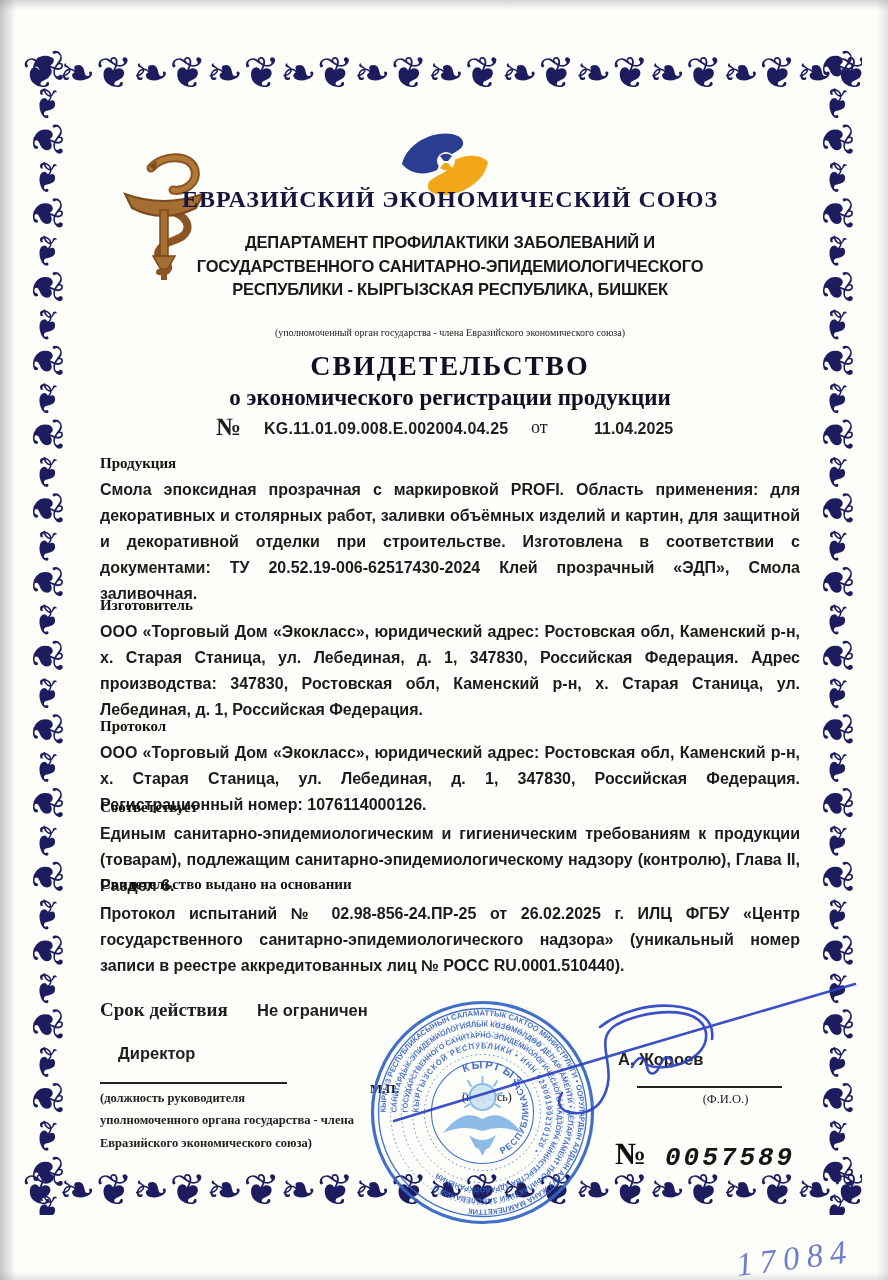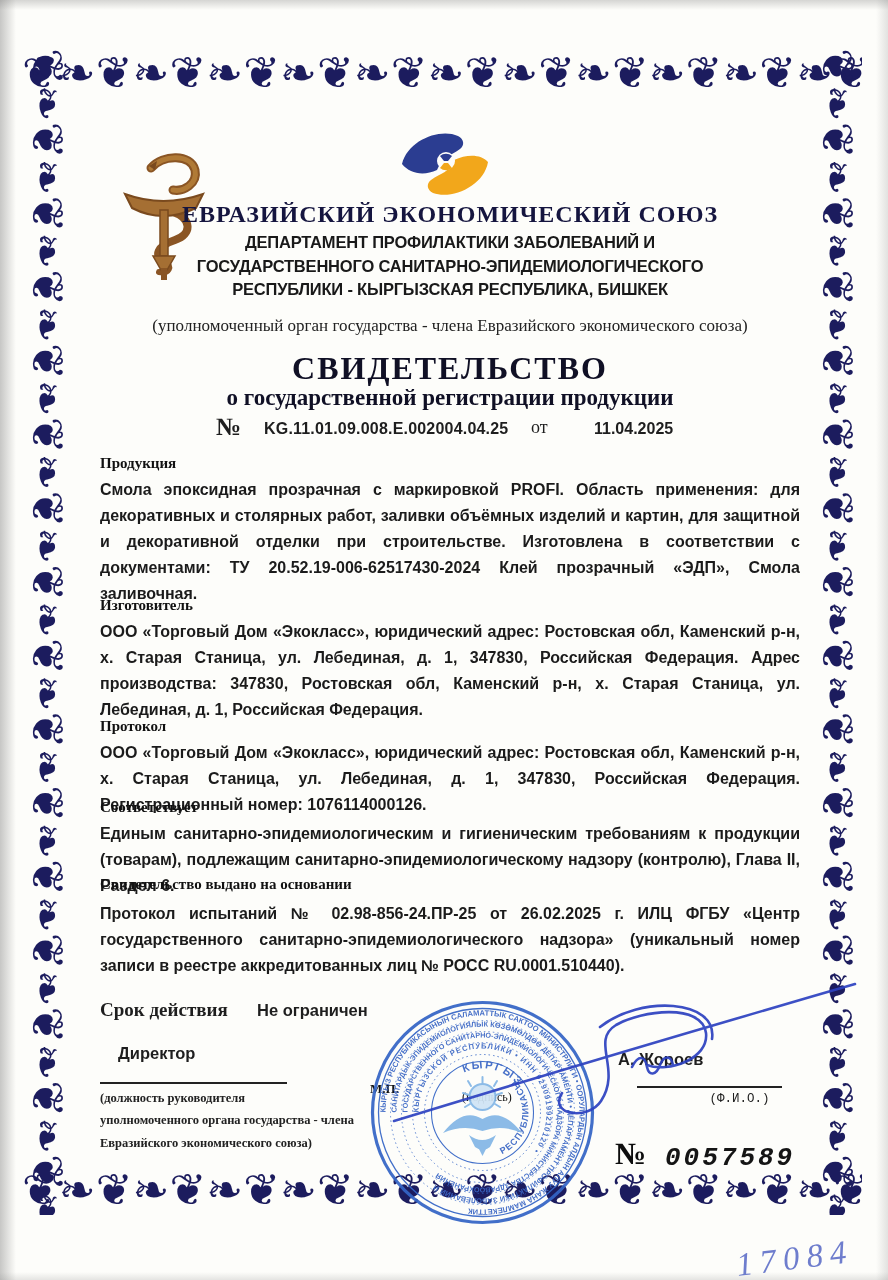--- a/index.html
+++ b/index.html
@@ -16,26 +16,26 @@
         color:#1c1c5e;font-family:"DejaVu Sans",sans-serif;font-size:44px;line-height:50px;letter-spacing:0px;}
   .band-top{left:22px;top:48px;width:840px;height:50px;}
   .band-bottom{left:22px;top:1165px;width:840px;height:50px;}
   .band-left,.band-right{width:1167px;height:50px;transform-origin:0 0;transform:rotate(90deg) translateY(-50px);}
   .band-left{left:22px;top:48px;}
   .band-right{left:812px;top:48px;}
   
   .content{position:absolute;left:100px;top:0;width:700px;height:1280px;}
   .abs{position:absolute;}
   .center{width:700px;text-align:center;}
-  .org-title{top:201px;font-family:"Liberation Serif",serif;font-weight:bold;font-size:24px;
+  .org-title{top:186px;font-family:"Liberation Serif",serif;font-weight:bold;font-size:24px;
              letter-spacing:1px;color:#15153f;text-align:center;}
   .dept{font-weight:bold;font-size:16.5px;letter-spacing:-0.2px;color:#191919;line-height:23.5px;}
   .dept-block{top:231px;}
-  .auth-note{top:316px;font-family:"Liberation Serif",serif;font-size:17px;color:#222;}
-  .doc-title{top:350px;font-family:"Liberation Serif",serif;font-weight:bold;font-size:32px;letter-spacing:2px;color:#101025;}
+  .auth-note{top:327px;font-family:"Liberation Serif",serif;font-size:10px;color:#222;}
+  .doc-title{top:350px;font-family:"Liberation Serif",serif;font-weight:bold;font-size:28px;letter-spacing:2px;color:#101025;}
   .doc-subtitle{top:385px;font-family:"Liberation Serif",serif;font-weight:bold;font-size:23px;color:#101025;}
   .numrow-sign{left:116px;top:413px;font-family:"Liberation Serif",serif;font-weight:bold;font-size:25px;}
   .numrow-number{left:164px;top:420px;font-weight:bold;font-size:16px;letter-spacing:.2px;}
   .numrow-ot{left:431px;top:417px;font-family:"Liberation Serif",serif;font-weight:normal;font-size:18px;}
   .numrow-date{left:494px;top:420px;font-weight:bold;font-size:16px;}
   .sec-h{font-family:"Liberation Serif",serif;font-weight:bold;font-size:15px;color:#111;}
   .sec-b{width:700px;font-size:16px;line-height:26px;text-align:justify;color:#1b1b1b;font-weight:bold;}
   .s1h{top:455px;} .s1b{top:477px;}
   .s2h{top:597px;} .s2b{top:619px;}
   .s3h{top:718px;} .s3b{top:740px;}
@@ -44,21 +44,21 @@
   .validity-label{left:0;top:999px;font-family:"Liberation Serif",serif;font-weight:bold;font-size:19px;}
   .validity-value{left:157px;top:1001px;font-weight:bold;font-size:16.5px;}
   .director{left:18px;top:1044px;font-weight:bold;font-size:16.5px;}
   .sig-line-left{left:0;top:1068px;width:187px;height:14px;border-bottom:2px solid #222;}
   .caption{font-family:"Liberation Serif",serif;font-weight:bold;font-size:12.5px;color:#222;}
   .cap1{left:0;top:1091px;} .cap2{left:0;top:1113px;} .cap3{left:0;top:1136px;}
   .mp{left:270px;top:1081px;font-family:"Liberation Serif",serif;font-weight:bold;font-size:13px;color:#111;}
   .podpis{left:362px;top:1090px;font-family:"Liberation Serif",serif;font-size:12px;color:#111;}
   .name{left:518px;top:1050px;font-weight:bold;font-size:16.5px;}
   .sig-line-right{left:537px;top:1072px;width:145px;height:14px;border-bottom:2px solid #222;}
-  .fio{left:567px;top:1092px;width:145px;text-align:center;font-family:Liberation Mono, monospace;font-size:12.5px;}
+  .fio{left:553px;top:1092px;width:145px;text-align:center;font-family:Liberation Serif, serif;font-size:12.5px;}
   .serial-sign{left:515px;top:1136px;font-family:"Liberation Serif",serif;font-weight:bold;font-size:31px;color:#0d0d0d;}
   .serial-digits{left:565px;top:1143px;font-family:"Liberation Mono","DejaVu Sans Mono",monospace;
                  font-weight:bold;font-size:26px;letter-spacing:3px;color:#151515;font-style:italic;}
   .stamp-svg{position:absolute;left:365px;top:995px;opacity:.93;}
   .signature-svg{position:absolute;left:350px;top:955px;}
   .emblem-svg{position:absolute;left:113px;top:152px;}
   .logo-svg{position:absolute;left:388px;top:128px;}
   .handwritten{position:absolute;left:736px;top:1240px;font-family:"Liberation Serif",serif;
                font-style:italic;font-size:33px;letter-spacing:7px;color:#5b6cc7;
                transform:rotate(-7deg);opacity:.88;}
@@ -103,21 +103,21 @@
   <div class="content">
 
     <div class="abs center org-title">ЕВРАЗИЙСКИЙ ЭКОНОМИЧЕСКИЙ СОЮЗ</div>
     <div class="abs center dept-block">
       <div class="dept">ДЕПАРТАМЕНТ ПРОФИЛАКТИКИ ЗАБОЛЕВАНИЙ И</div>
       <div class="dept">ГОСУДАРСТВЕННОГО САНИТАРНО-ЭПИДЕМИОЛОГИЧЕСКОГО</div>
       <div class="dept">РЕСПУБЛИКИ - КЫРГЫЗСКАЯ РЕСПУБЛИКА, БИШКЕК</div>
     </div>
     <div class="abs center auth-note">(уполномоченный орган государства - члена Евразийского экономического союза)</div>
     <div class="abs center doc-title">СВИДЕТЕЛЬСТВО</div>
-    <div class="abs center doc-subtitle">о государственной регистрации продукции</div>
+    <div class="abs center doc-subtitle">о экономического регистрации продукции</div>
 
     <span class="abs numrow-sign">№</span>
     <span class="abs numrow-number">KG.11.01.09.008.E.002004.04.25</span>
     <span class="abs numrow-ot">от</span>
     <span class="abs numrow-date">11.04.2025</span>
 
     <div class="abs sec-h s1h">Продукция</div>
     <div class="abs sec-b s1b">Смола эпоксидная прозрачная с маркировкой PROFI. Область применения: для декоративных и столярных работ, заливки объёмных изделий и картин, для защитной и декоративной отделки при строительстве. Изготовлена в соответствии с документами: ТУ 20.52.19-006-62517430-2024 Клей прозрачный «ЭДП», Смола заливочная.</div>
 
     <div class="abs sec-h s2h">Изготовитель</div>

